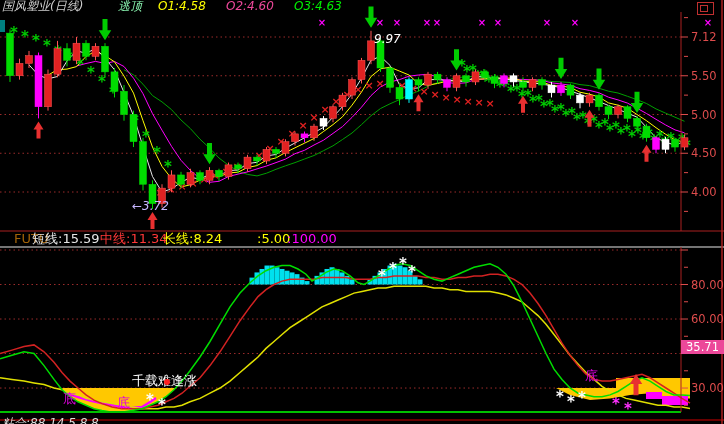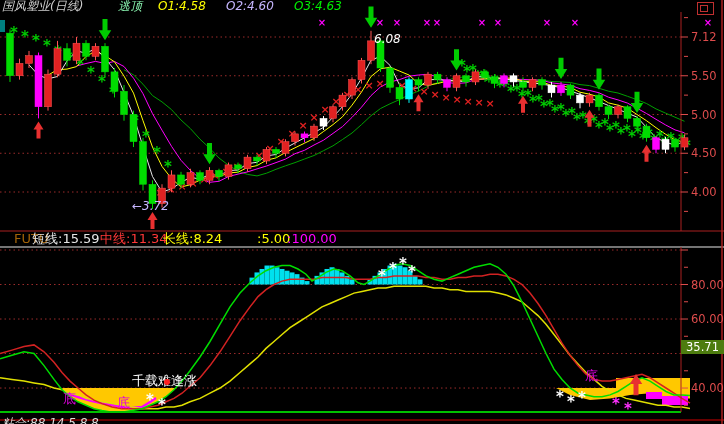--- a/index.html
+++ b/index.html
@@ -406,49 +406,49 @@
         <line x1="684" y1="301.765" x2="688" y2="301.765" stroke="#dd4c4c" stroke-width="1"></line>
         <line x1="684" y1="336.275" x2="688" y2="336.275" stroke="#dd4c4c" stroke-width="1"></line>
         <line x1="684" y1="370.78499999999997" x2="688" y2="370.78499999999997" stroke="#dd4c4c" stroke-width="1"></line>
         <line x1="684" y1="405.295" x2="688" y2="405.295" stroke="#dd4c4c" stroke-width="1"></line>
       </g>
     </svg>
 
   <div class="abs t12" style="left: 2px; top: 0px; color: rgb(208, 208, 208);">国风塑业(日线)</div>
   <div class="abs t12" style="left: 118px; top: 0px; color: #86efac;">逃顶</div>
   <div class="abs t12" style="left: 158px; top: 0px; color: rgb(255, 255, 0);">O1:4.58</div>
-  <div class="abs t12" style="left: 226px; top: 0px; color: #c4b5fd; text-align: center;">O2:4.60</div>
+  <div class="abs t12" style="left: 226px; top: 0px; color: #ec4899; text-align: center;">O2:4.60</div>
   <div class="abs t12" style="left: 294px; top: 0px; color: rgb(0, 238, 0);">O3:4.63</div>
   <div id="window-icon">
       <div class="inner"></div>
     </div>
 
   <div class="abs t13" style="left: 14px; top: 232px; color: #a16207;">FUTU</div>
   <div class="abs t13" style="left: 32px; top: 232px; color: #e5e5e5;">短线:15.59</div>
   <div class="abs t13" style="left: 100px; top: 232px; color: rgb(255, 56, 56);">中线:11.34</div>
   <div class="abs t13" style="left: 163px; top: 232px; color: rgb(255, 255, 0); text-align: right;">长线:8.24</div>
   <div class="abs t13" style="left: 257px; top: 232px; color: rgb(255, 255, 0); text-align: right;">:5.00</div>
   <div class="abs t13" style="left: 287px; top: 232px; color: rgb(255, 0, 255);">:100.00</div>
 
-  <div class="abs t12" style="left:374px;top:33px;color:#fff;">6.08</div>
+  <div class="abs t12" style="left:374px;top:33px;color:#fff;">9.97</div>
   <div class="abs t12" style="left:132px;top:200px;color:#c4b5fd;">←3.72</div>
   <div class="abs t13" style="left:132px;top:374px;color:#fff;">千载难逢涨</div>
   <div class="dot" style="left:164px;top:379px;"></div>
   <div class="abs t13" style="left:63px;top:392px;color:#e000e0;">底</div>
   <div class="abs t13" style="left:117px;top:396px;color:#e000e0;">底</div>
   <div class="abs t13" style="left:585px;top:369px;color:#e000e0;">底</div>
   <div class="abs t12" style="left:2px;top:417px;color:#ddd;">粘合:88 14 5 8 8</div>
 
   <div id="axis-layer">
       <div class="axis-label" style="left: 691px; top: 31px;">7.12</div>
       <div class="axis-label" style="left: 691px; top: 69.75px;">5.50</div>
       <div class="axis-label" style="left: 691px; top: 108.5px;">5.00</div>
       <div class="axis-label" style="left: 691px; top: 147.25px;">4.50</div>
       <div class="axis-label" style="left: 691px; top: 186px;">4.00</div>
       <div class="axis-label" style="left: 691px; top: 244px; margin-left: 45px;">100.0</div>
       <div class="axis-label" style="left: 691px; top: 278.51px;">80.00</div>
       <div class="axis-label" style="left: 691px; top: 313.02px;">60.00</div>
-      <div class="axis-label" style="left: 691px; top: 382.04px;">40.00</div>
+      <div class="axis-label" style="left: 691px; top: 382.04px;">30.00</div>
     </div>
 
-  <div id="value-badge" style="background: #4d7c0f; color: rgb(255, 255, 255);">35.71</div>
+  <div id="value-badge" style="background: #ec4899; color: rgb(255, 255, 255);">35.71</div>
 
 </div>
 
 </body></html>

